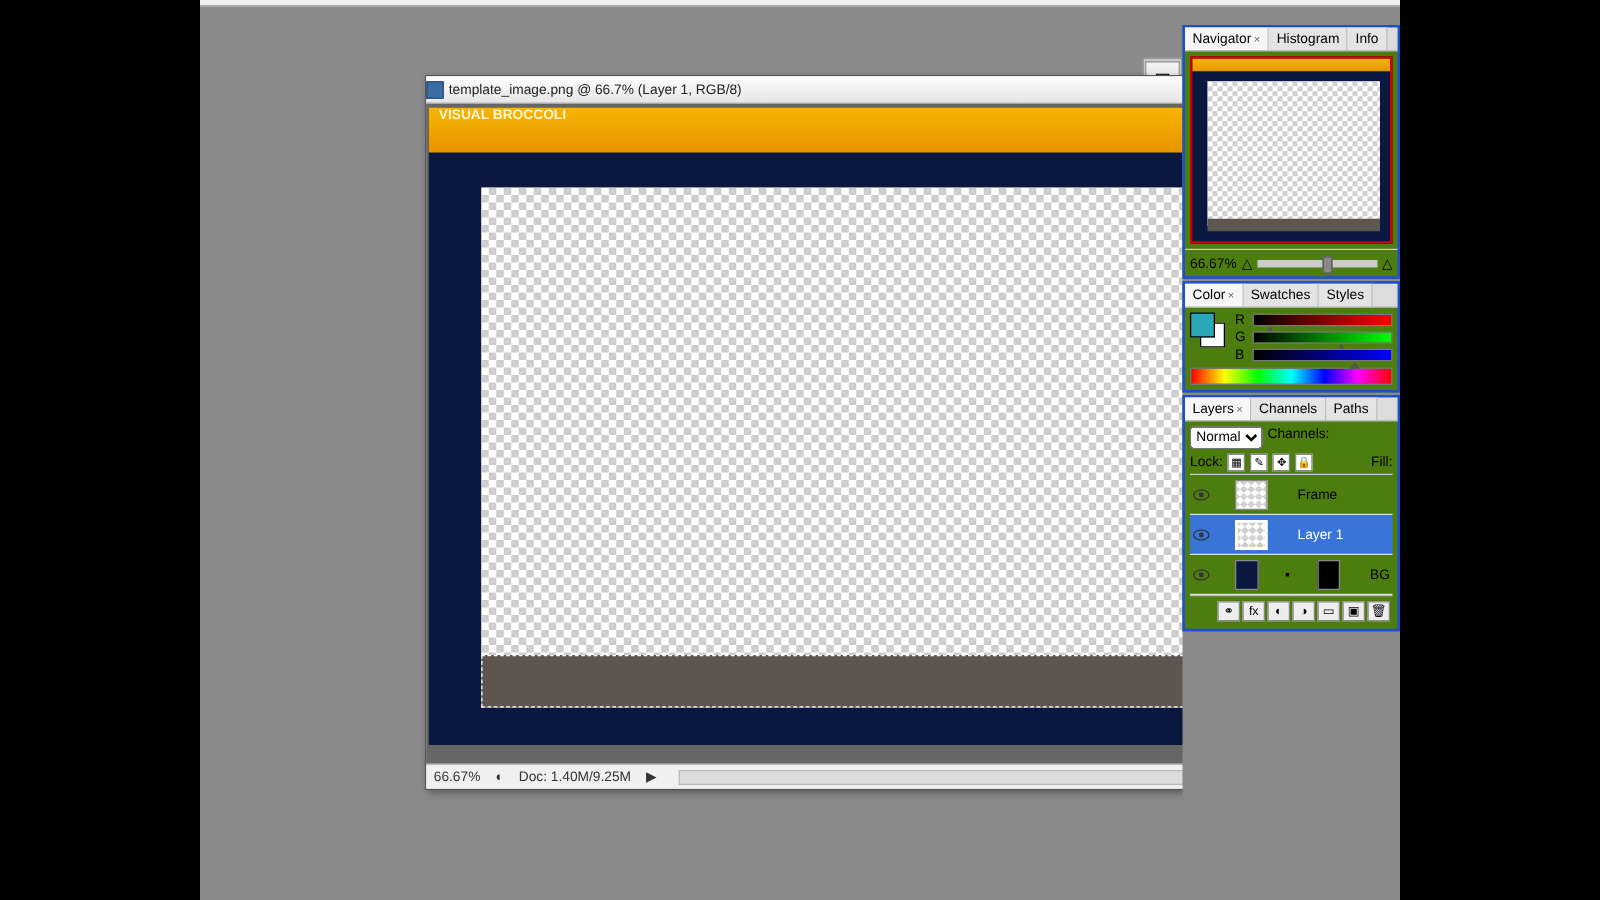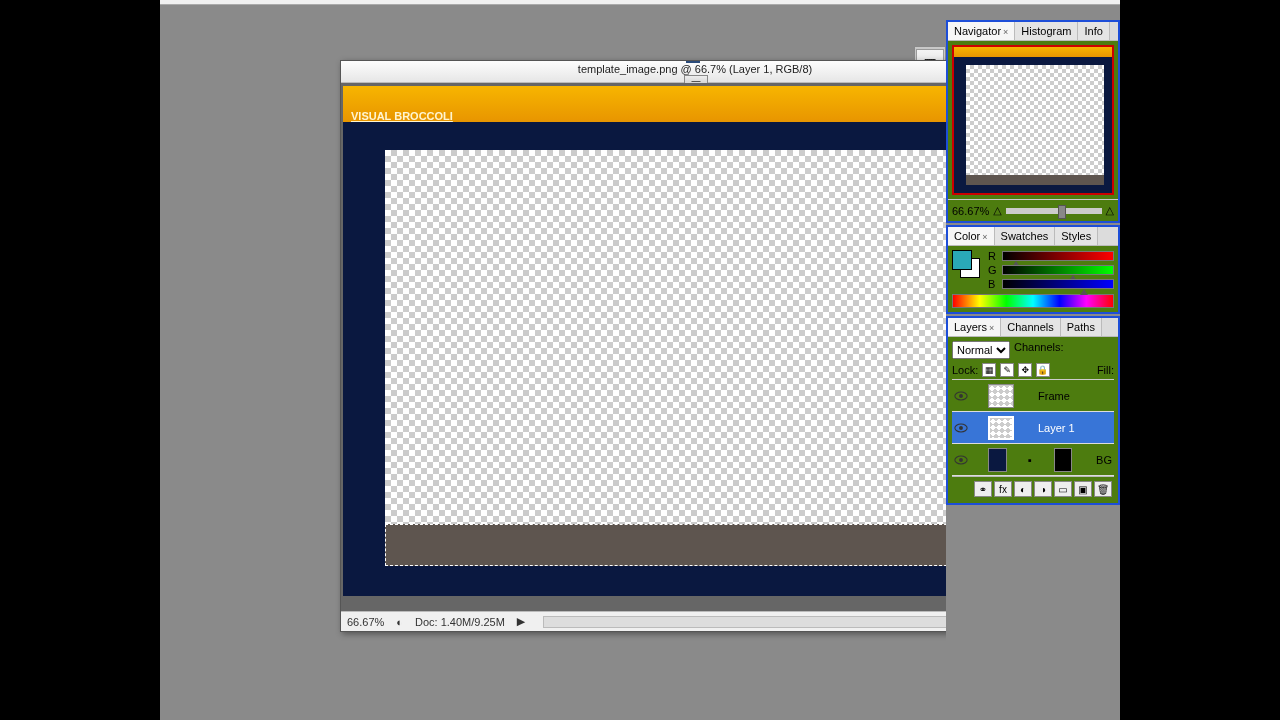--- a/index.html
+++ b/index.html
@@ -4,29 +4,29 @@
 <style>
   * { box-sizing: border-box; margin: 0; padding: 0; font-family: Tahoma, sans-serif; font-size: 11px; }
   body { background: #000; width: 1280px; height: 720px; overflow: hidden; position: relative; }
   .app { position: absolute; left: 160px; top: 0; width: 960px; height: 720px; background: #8a8a8a; }
 
   
   .options-bar { position: absolute; top: 0; left: 0; right: 0; height: 5px; background: #f0f0f0; border-bottom: 1px solid #aaa; }
 
   
   .docwin { position: absolute; left: 180px; top: 60px; width: 710px; height: 572px; background: #d4d4d4; border: 1px solid #555; box-shadow: 2px 2px 6px rgba(0,0,0,0.4); }
-  .docwin-titlebar { height: 22px; background: linear-gradient(#fdfdfd, #e6e6e6); border-bottom: 1px solid #bbb; display: flex; align-items: center; padding: 0 0; flex-direction: column; }
+  .docwin-titlebar { height: 22px; background: linear-gradient(#fdfdfd, #e6e6e6); border-bottom: 1px solid #bbb; display: flex; align-items: center; padding: 0 0; }
   .docwin-titlebar .doc-icon { width: 14px; height: 14px; background: #3a6ea5; margin-right: 4px; border: 1px solid #2a4a7a; }
   .docwin-title { flex: 1; color: #222; }
   .win-btn { width: 24px; height: 16px; margin-left: 2px; border: 1px solid #888; display: flex; align-items: center; justify-content: center; background: linear-gradient(#eee,#ccc); font-size: 9px; cursor: pointer; }
   .win-close { background: linear-gradient(#e88,#c33); color: #fff; border-color: #a22; }
 
   .doc-canvas-area { position: relative; height: 530px; background: #666; }
   .doc-canvas { position: absolute; left: 2px; top: 3px; width: 688px; height: 510px; background: #0a1840; }
-  .doc-header-band { position: absolute; left: 0; top: 0; width: 100%; height: 36px; background: linear-gradient(#f7b500,#e89500); display: flex; align-items: flex-end; padding-left: 8px; color: #fff5d0; font-weight: bold; font-size: 13px; text-decoration: underline; }
+  .doc-header-band { position: absolute; left: 0; top: 0; width: 100%; height: 36px; background: linear-gradient(#f7b500,#e89500); display: flex; align-items: flex-start; padding-left: 8px; color: #fff5d0; font-weight: bold; font-size: 13px; }
   .doc-transparent { position: absolute; left: 42px; top: 64px; width: 602px; height: 416px;
     background-image: linear-gradient(45deg,#ccc 25%,transparent 25%),linear-gradient(-45deg,#ccc 25%,transparent 25%),linear-gradient(45deg,transparent 75%,#ccc 75%),linear-gradient(-45deg,transparent 75%,#ccc 75%);
     background-size: 12px 12px; background-position: 0 0,0 6px,6px -6px,-6px 0; background-color: #fff; }
   .doc-dirt { position: absolute; left: 42px; top: 438px; width: 602px; height: 42px; background: #5e554f; border: 1px dashed #fff; }
   .vscroll { position: absolute; right: 0; top: 22px; bottom: 20px; width: 14px; background: #e8e8e8; border-left: 1px solid #bbb; }
   .doc-status { position: absolute; left: 0; bottom: 0; width: 100%; height: 20px; background: #f0f0f0; border-top: 1px solid #bbb; display: flex; align-items: center; padding: 0 6px; gap: 12px; color: #333; }
   .doc-hscroll { flex: 1; height: 12px; background: #ddd; border: 1px solid #bbb; margin-left: 6px; }
 
   
   .dock { position: absolute; right: 0; top: 20px; width: 174px; bottom: 0; background: #8a8a8a; }

